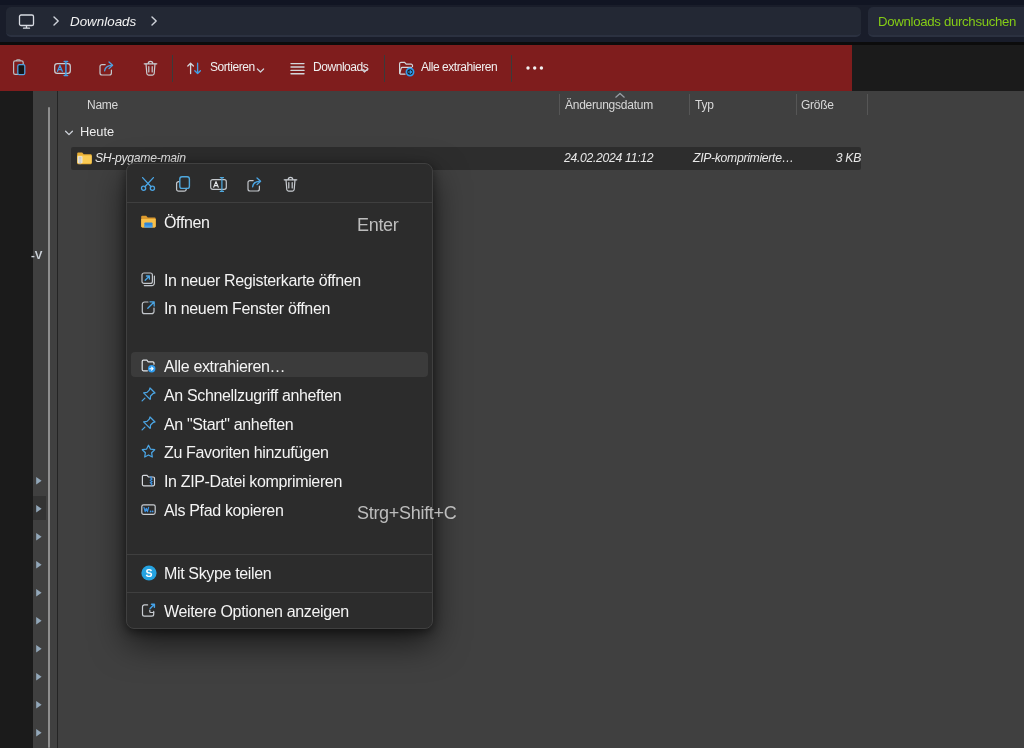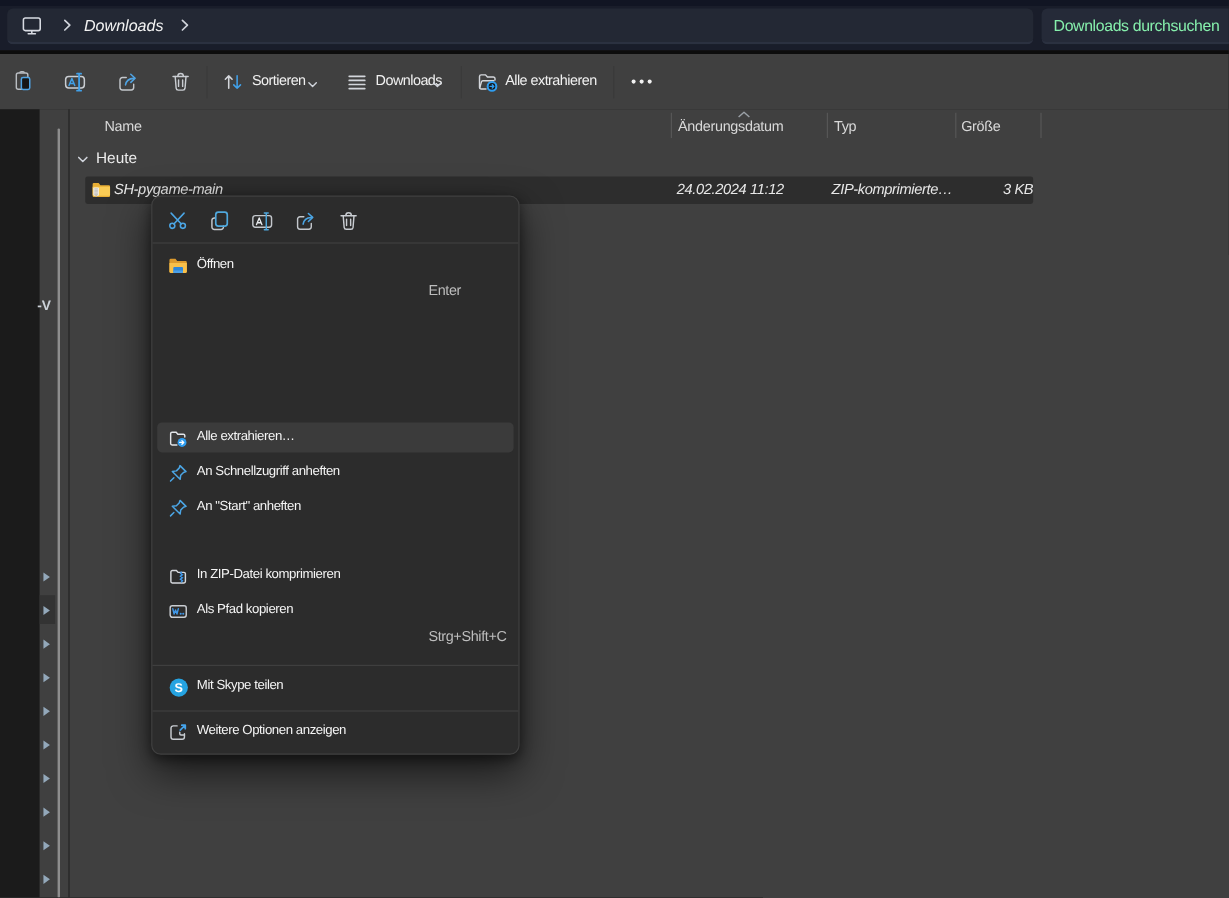--- a/index.html
+++ b/index.html
@@ -7,46 +7,46 @@
        background:#1b1b1b;font-family:"Liberation Sans",sans-serif;
        -webkit-font-smoothing:antialiased;}
   .abs{position:absolute;}
   
   #toprow{left:0;top:0;width:1024px;height:42px;background:#191d2a;}
   #topstrip{left:0;top:0;width:1024px;height:5px;background:#111523;}
   #addr{left:6px;top:7px;width:855px;height:28px;background:#232834;
         border-radius:5px;border-bottom:2px solid #2b3140;}
   #search{left:868px;top:7px;width:170px;height:28px;background:#252a38;
         border-radius:5px;border-bottom:2px solid #2b3140;}
-  #search span{position:absolute;left:10px;top:7px;font-size:13.2px;letter-spacing:-0.3px;color:#86efac;}
+  #search span{position:absolute;left:10px;top:7px;font-size:13.2px;letter-spacing:-0.3px;color:#84cc16;}
   .crumb{position:absolute;top:7px;font-size:13.4px;color:#f2f2f2;font-style:italic;}
   
   #gap{left:0;top:42px;width:1024px;height:3px;background:#0c0c0c;}
-  #toolbar{left:0;top:45px;width:1024px;height:46px;background:#404040;}
+  #toolbar{left:0;top:45px;width:852px;height:46px;background:#7f1d1d;}
   .tbtext{position:absolute;top:15px;font-size:12px;letter-spacing:-0.45px;color:#f0f0f0;}
   .tbsep{position:absolute;top:10px;width:1px;height:27px;background:#3a3a3a;}
   
   #content{left:0;top:91px;width:1024px;height:657px;background:#404040;margin-left:33px;}
   .hdrtext{position:absolute;top:98px;font-size:12px;letter-spacing:-0.25px;color:#d8d8d8;}
   .colsep{position:absolute;top:94px;width:1px;height:21px;background:#565656;}
   #heute{position:absolute;left:47px;top:124px;font-size:12.8px;color:#ececec;}
   #filerow{position:absolute;left:38px;top:56px;width:790px;height:23px;background:#2d2d2d;border-radius:2px;}
   .rowtext{position:absolute;top:151px;font-size:12.2px;letter-spacing:-0.3px;color:#e8e8e8;font-style:italic;}
   
   #lscroll{position:absolute;left:14.5px;top:16px;width:2.5px;height:641px;background:#8e8e8e;border-radius:2px;}
   #ldiv{position:absolute;left:24px;top:0px;width:1px;height:657px;background:#242424;}
   #treehl{position:absolute;left:0;top:405px;width:13px;height:24px;background:#333333;}
   
   #menu{left:126px;top:163px;width:305px;height:464px;background:#2c2c2c;
         border:1px solid #404040;border-radius:8px;
         box-shadow:0 14px 34px rgba(0,0,0,.62),0 3px 10px rgba(0,0,0,.45);}
   .msep{position:absolute;left:0;width:100%;height:1px;background:#3f3f3f;}
   .mitem{position:absolute;left:0;width:100%;height:29px;}
-  .mitem .txt{position:absolute;left:37px;top:6px;font-size:11px;letter-spacing:-0.35px;color:#f4f4f4;}
-  .mitem .accel{position:absolute;left:230px;top:7px;font-size:12px;letter-spacing:-0.3px;color:#bdbdbd;margin-top:20px;}
+  .mitem .txt{position:absolute;left:37px;top:6px;font-size:16px;letter-spacing:-0.35px;color:#f4f4f4;}
+  .mitem .accel{position:absolute;left:230px;top:7px;font-size:18px;letter-spacing:-0.3px;color:#bdbdbd;}
   .mitem svg{position:absolute;left:13px;top:5px;}
   #mhl{position:absolute;left:4px;top:188px;width:297px;height:25px;background:#3b3b3b;border-radius:4px;}
 </style>
 </head>
 <body>
 <div class="abs" id="toprow"></div>
 <div class="abs" id="topstrip"></div>
 <div class="abs" id="addr">
   <svg style="position:absolute;left:11px;top:5px" width="19" height="19" viewBox="0 0 19 19" fill="none" stroke="#d8dbe2" stroke-width="1.3">
     <rect x="2.5" y="3" width="14" height="10.5" rx="1.6"></rect>
@@ -209,20 +209,35 @@
   <div class="mitem" style="top:44px">
     <svg width="17" height="17" viewBox="0 0 17 17">
       <path d="M1.2 3.8a1.1 1.1 0 0 1 1.1-1.1h3.9l1.5 1.9h6.9a1.1 1.1 0 0 1 1.1 1.1v7.6a1.1 1.1 0 0 1-1.1 1.1H2.3a1.1 1.1 0 0 1-1.1-1.1z" fill="#dc9a2e"></path>
       <path d="M1.2 6.1h14.5v7.2a1.1 1.1 0 0 1-1.1 1.1H2.3a1.1 1.1 0 0 1-1.1-1.1z" fill="#f8c04a"></path>
       <path d="M4.4 10.3a.9.9 0 0 1 .9-.9h6.3a.9.9 0 0 1 .9.9v3.1a1 1 0 0 1-1 1H5.4a1 1 0 0 1-1-1z" fill="#2e86d8"></path>
       <path d="M4.4 12.4h8.1v1a1 1 0 0 1-1 1H5.4a1 1 0 0 1-1-1z" fill="#4ba0e8"></path>
     </svg>
     <span class="txt">Öffnen</span>
       <span class="accel">Enter</span>
   </div>
+  <div class="mitem" style="top:101.6px">
+    <svg width="17" height="17" viewBox="0 0 17 17" fill="none">
+      <path d="M4.3 14.6h7.5a2.6 2.6 0 0 0 2.6-2.6V5" stroke="#c3c7cc" stroke-width="1.2" stroke-linecap="round"></path>
+      <rect x="2" y="2" width="10.4" height="10.4" rx="2" stroke="#c3c7cc" stroke-width="1.2"></rect>
+      <path d="M5.2 9.2l4-4M9.4 8V5h-3" stroke="#4ba5e4" stroke-width="1.3" stroke-linecap="round" stroke-linejoin="round"></path>
+    </svg>
+    <span class="txt">In neuer Registerkarte öffnen</span>
+  </div>
+  <div class="mitem" style="top:130.4px">
+    <svg width="17" height="17" viewBox="0 0 17 17" fill="none">
+      <path d="M8 3H4.6A2.3 2.3 0 0 0 2.3 5.3v7.1a2.3 2.3 0 0 0 2.3 2.3h7.1a2.3 2.3 0 0 0 2.3-2.3V9" stroke="#c3c7cc" stroke-width="1.2" stroke-linecap="round"></path>
+      <path d="M7.8 9.2l6-6M14.2 7V2.8H10" stroke="#4ba5e4" stroke-width="1.3" stroke-linecap="round" stroke-linejoin="round"></path>
+    </svg>
+    <span class="txt">In neuem Fenster öffnen</span>
+  </div>
   <div class="mitem" style="top:188px">
     <svg width="17" height="17" viewBox="0 0 17 17" fill="none">
       <path d="M14 7.2V6a1.2 1.2 0 0 0-1.2-1.2H8.2L6.8 3.2H3.4A1.2 1.2 0 0 0 2.2 4.4v8.2a1.2 1.2 0 0 0 1.2 1.2h4" stroke="#e2e5e9" stroke-width="1.2" stroke-linecap="round"></path>
       <circle cx="11.7" cy="11.7" r="3.7" fill="#2f9df0"></circle>
       <path d="M9.8 11.7h3M11.6 10.2l1.5 1.5-1.5 1.5" stroke="#fff" stroke-width="1.1" stroke-linecap="round" stroke-linejoin="round"></path>
     </svg>
     <span class="txt">Alle extrahieren…</span>
   </div>
   <div class="mitem" style="top:216.8px">
     <svg width="17" height="17" viewBox="0 0 17 17" fill="none" stroke="#4ba5e4" stroke-width="1.25" stroke-linecap="round" stroke-linejoin="round">
@@ -230,20 +245,26 @@
       <path d="M4.9 12.1L2.1 14.9"></path>
     </svg>
     <span class="txt">An Schnellzugriff anheften</span>
   </div>
   <div class="mitem" style="top:245.6px">
     <svg width="17" height="17" viewBox="0 0 17 17" fill="none" stroke="#4ba5e4" stroke-width="1.25" stroke-linecap="round" stroke-linejoin="round">
       <path d="M10 2l5 5-2.1.7-2.3 2.3-.5 3.4-6.5-6.5 3.4-.5 2.3-2.3z"></path>
       <path d="M4.9 12.1L2.1 14.9"></path>
     </svg>
     <span class="txt">An "Start" anheften</span>
+  </div>
+  <div class="mitem" style="top:274.4px">
+    <svg width="17" height="17" viewBox="0 0 17 17" fill="none" stroke="#4ba5e4" stroke-width="1.25" stroke-linejoin="round">
+      <path d="M8.5 2.2l1.9 3.9 4.3.6-3.1 3 .7 4.3-3.8-2-3.8 2 .7-4.3-3.1-3 4.3-.6z"></path>
+    </svg>
+    <span class="txt">Zu Favoriten hinzufügen</span>
   </div>
   <div class="mitem" style="top:303.2px">
     <svg width="17" height="17" viewBox="0 0 17 17" fill="none">
       <path d="M14.5 12.6V6.2A1.2 1.2 0 0 0 13.3 5H8.4L7 3.4H3.6A1.2 1.2 0 0 0 2.4 4.6v8a1.2 1.2 0 0 0 1.2 1.2h9.7a1.2 1.2 0 0 0 1.2-1.2z" stroke="#d5d8dd" stroke-width="1.2" stroke-linecap="round"></path>
       <path d="M11.4 4.4l-1 1.3 1.6 1.2-1.6 1.3 1.6 1.2-1.6 1.3 1.6 1.2-1 1.4" stroke="#3f97e8" stroke-width="1.2"></path>
     </svg>
     <span class="txt">In ZIP-Datei komprimieren</span>
   </div>
   <div class="mitem" style="top:332px">
     <svg width="17" height="17" viewBox="0 0 17 17" fill="none">

